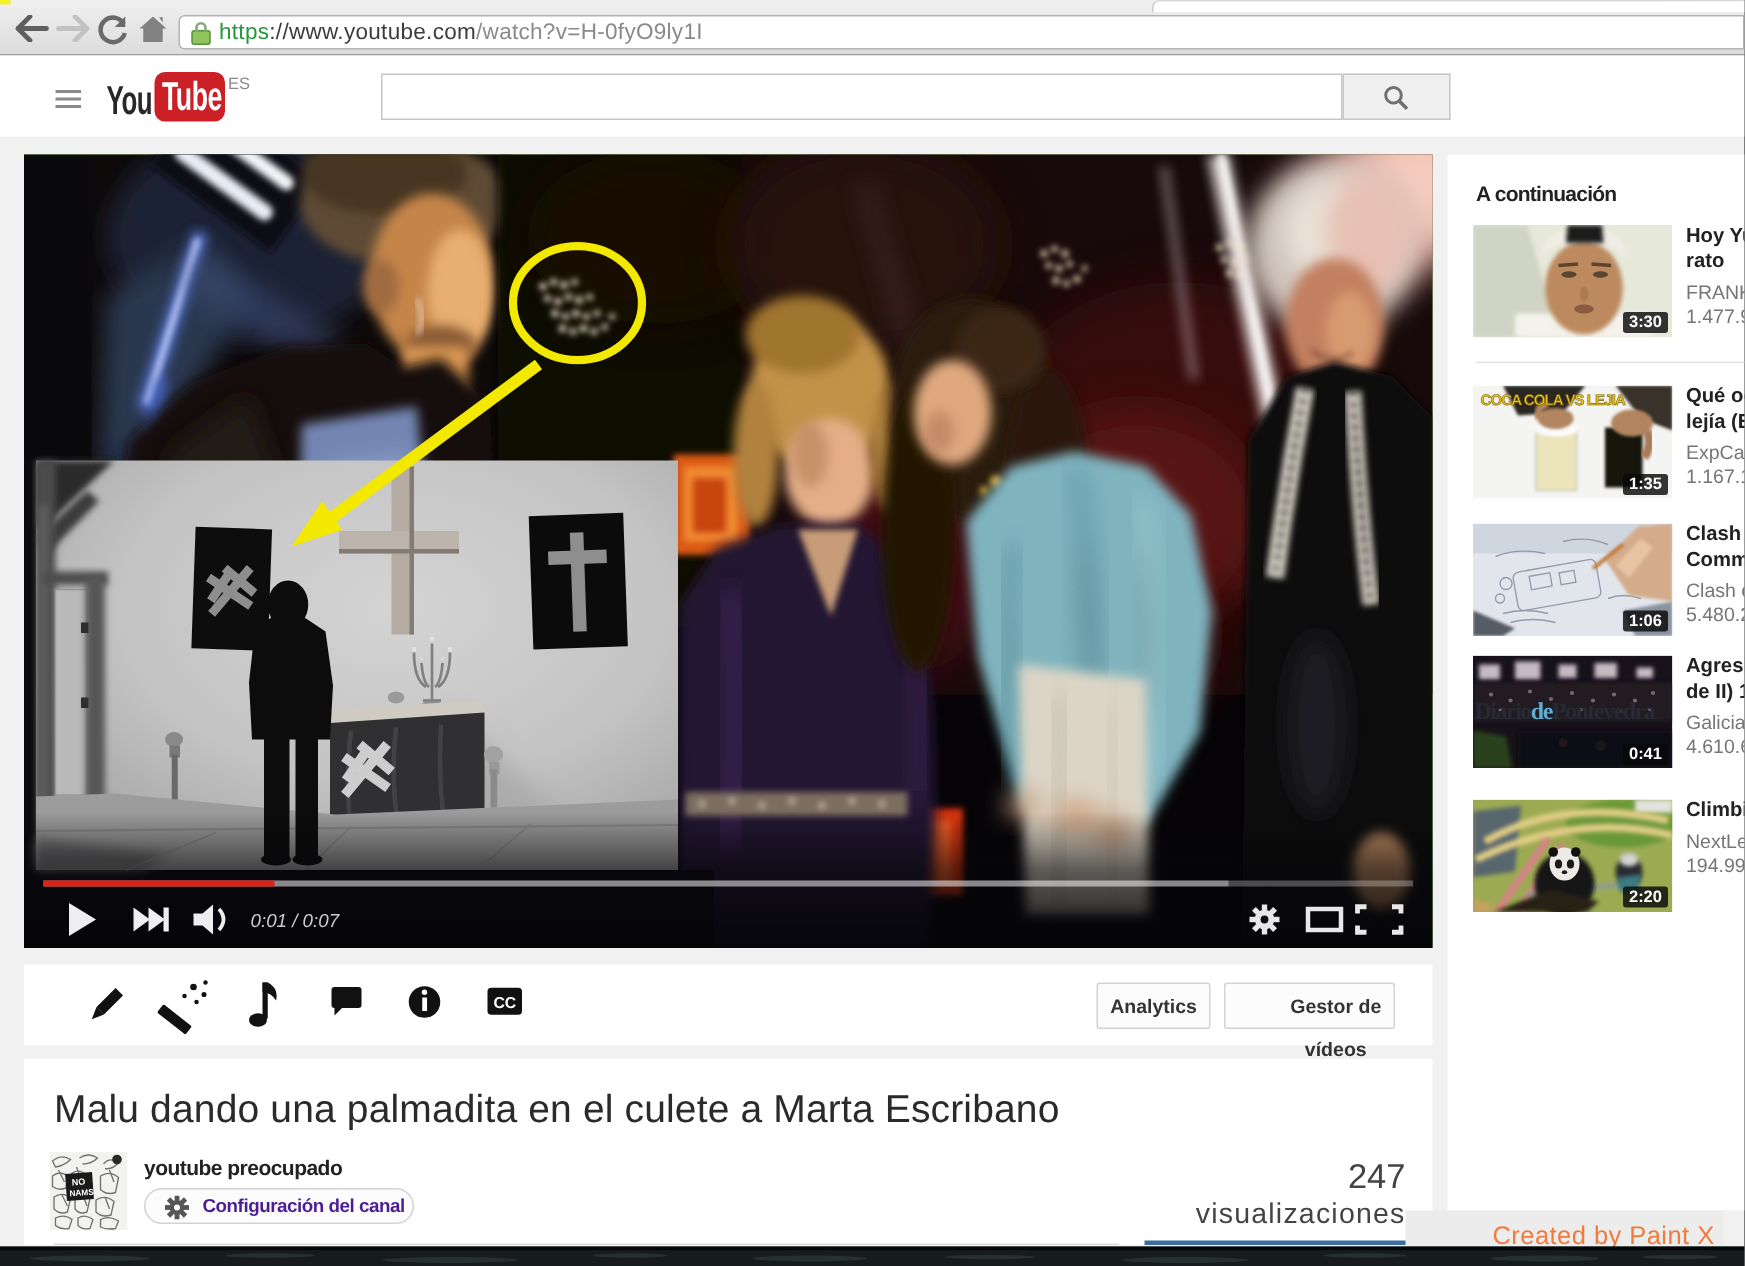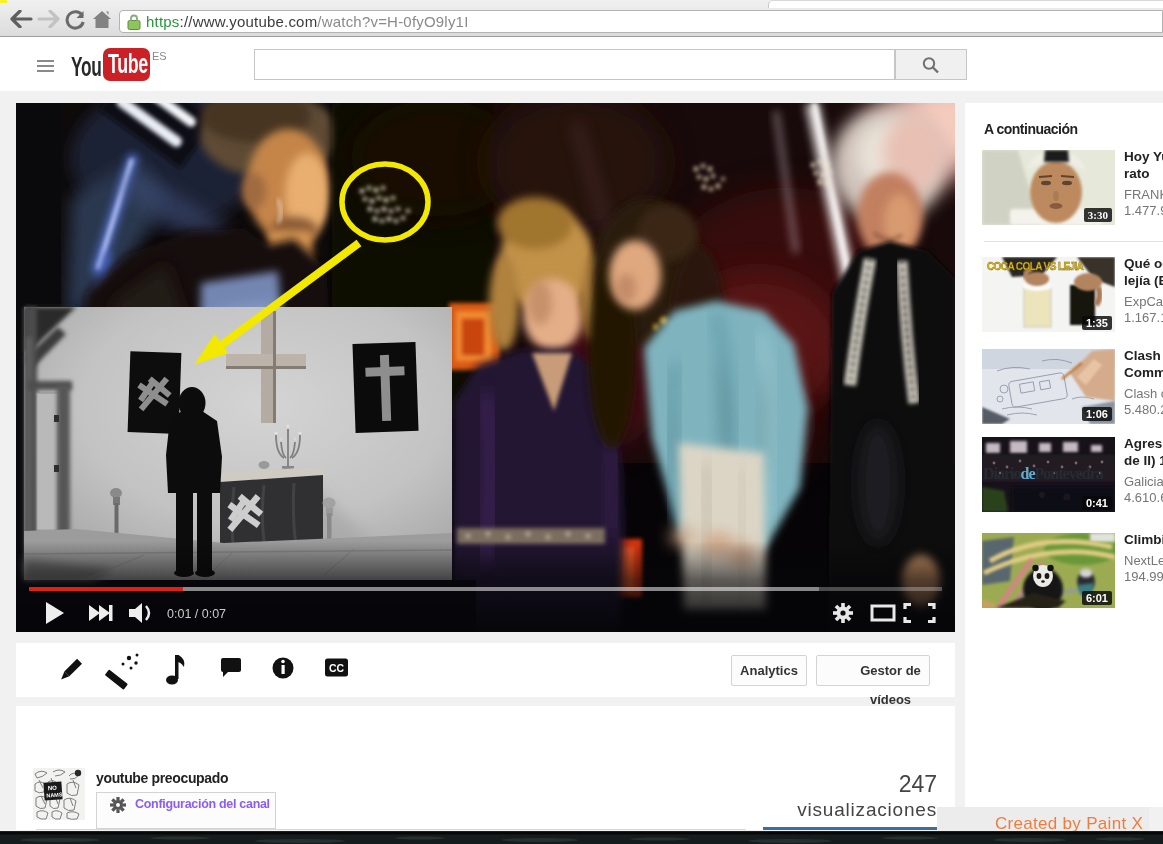--- a/index.html
+++ b/index.html
@@ -20,32 +20,32 @@
   
   #ythead { left:0; top:37px; width:1163px; height:54px; background:#fff; }
   #burger span { display:block; width:17px; height:2px; background:#8a8a8a; margin-bottom:3px; }
   #logoYou { left:71px; top:52px; font-size:27px; font-weight:bold; color:#282828; letter-spacing:-0.5px; transform:scaleX(0.64); transform-origin:left; }
   #logoTube { left:103px; top:48px; width:47px; height:33px; background:#cc2027; border-radius:7px; overflow:hidden; }
   #logoES { left:152px; top:50px; font-size:11px; color:#8a8a8a; }
   #searchbox { left:254px; top:49px; width:641px; height:31px; background:#fff; border:1px solid #c6c6c6; }
   #searchbtn { left:895px; top:49px; width:72px; height:31px; background:#f0f0f0; border:1px solid #c6c6c6; }
 
   
-  #video { left:16px; top:103px; width:939px; height:529px; background:#4d7c0f; }
+  #video { left:16px; top:103px; width:939px; height:529px; background:#4d7c0f;font-style:italic; }
 
   
   #vtoolbar { left:16px; top:643px; width:939px; height:54px; background:#fff; }
   .ytbtn { position:absolute; background:#fcfcfc; border:1px solid #d3d3d3; border-radius:2px; font-size:13px; font-weight:bold; color:#333; text-align:center; }
 
   
   #info { left:16px; top:706px; width:939px; height:124px; background:#fff; }
   #vtitle { left:20px; top:18px; font-size:26px; color:#2a2a2a; letter-spacing:0.1px; }
   #avatar { left:17px; top:62px; width:52px; height:52px; background:#fdfdfd; }
   #chname { left:80px; top:64px; font-size:14px; font-weight:bold; color:#222; letter-spacing:-0.35px; }
-  #cfgbtn { left:80px; top:86px; width:180px; height:37px; background:#fcfcfc; border:1px solid #d3d3d3; border-radius:0; font-size:12.5px; font-weight:bold; color:#8b5cf6; line-height:23px; white-space:nowrap; letter-spacing:-0.3px; overflow:hidden; }
+  #cfgbtn { left:80px; top:86px; width:180px; height:24px; background:#fcfcfc; border:1px solid #d3d3d3; border-radius:12px; font-size:12.5px; font-weight:bold; color:#4c1d95; line-height:23px; white-space:nowrap; letter-spacing:-0.3px; overflow:hidden; }
   #views247 { right:18px; top:65px; font-size:23px; color:#444; }
   #viewslbl { right:18px; top:93px; font-size:19px; color:#444; letter-spacing:0.8px; }
   #bluebar { left:747px; top:121px; width:175px; height:3px; background:#3a6e9e; }
 
   
   #sidebar { left:965px; top:103px; width:198px; height:704px; background:#fff; }
   #acont { left:19px; top:18px; font-size:14px; font-weight:bold; color:#222; letter-spacing:-0.5px; }
   #sep1 { left:19px; top:138px; width:179px; border-top:1px solid #e2e2e2; }
   .sitem { position:absolute; left:17px; width:181px; }
   .thumb { position:absolute; left:0; top:0; width:133px; height:75px; overflow:hidden; }
@@ -471,20 +471,21 @@
   <g>
     <rect x="309" y="15.5" width="23" height="18" rx="2.5" fill="#111"></rect>
     <text x="313" y="29" font-family="Liberation Sans, sans-serif" font-size="10.5" font-weight="bold" fill="#fff">CC</text>
   </g>
 </svg>
 </div>
 <div class="abs ytbtn" style="left:731px; top:655px; width:76px; height:31px; line-height:29px;">Analytics</div>
 <div class="abs ytbtn" style="left:816px; top:655px; width:114px; height:31px; line-height:29px;padding-left:35px;">Gestor de vídeos</div>
 
 <div class="abs" id="info">
+  <div class="abs" id="vtitle">Malu dando una palmadita en el culete a Marta Escribano</div>
   <div class="abs" id="avatar">
   <svg width="52" height="52" viewBox="0 0 52 52">
     <rect width="52" height="52" fill="#f2f2f0"></rect>
     <g stroke="#6a6a6a" stroke-width="0.9" fill="none" opacity="0.95">
       <path d="M2 6 Q8 1 14 5 Q10 9 4 10 Z"></path>
       <path d="M20 4 Q26 0 32 4 Q28 8 22 8"></path>
       <path d="M36 8 Q40 3 46 7 Q42 12 37 11"></path>
       <path d="M2 16 Q7 12 12 16 L11 24 Q6 26 2 23 Z"></path>
       <path d="M15 14 Q20 11 24 15 L22 24 Q18 26 15 22 Z"></path>
       <path d="M34 16 Q40 12 46 17 L44 27 Q38 29 34 25 Z"></path>
@@ -547,21 +548,21 @@
       <ellipse cx="74" cy="42" rx="26" ry="31" fill="#bd8a5e" filter="url(#tb1)"></ellipse>
       <path d="M46 20 Q48 2 74 1 Q100 2 103 22 Q90 10 74 10 Q58 10 46 20" fill="#f0ede4" filter="url(#tb1)"></path>
       <polygon points="63,0 86,0 87,12 62,12" fill="#1c1c1c" filter="url(#tb1)"></polygon>
       <ellipse cx="64" cy="33" rx="5" ry="2.2" fill="#5a4530"></ellipse>
       <ellipse cx="85" cy="33" rx="5" ry="2.2" fill="#5a4530"></ellipse>
       <path d="M57 27 L70 26 M79 26 L92 27" stroke="#5c4430" stroke-width="2.2"></path>
       <ellipse cx="74" cy="56" rx="6.5" ry="3" fill="#8a5a40"></ellipse>
       <ellipse cx="74" cy="46" rx="2.8" ry="5" fill="#aa7c54"></ellipse>
     </svg>
     </div>
-      <div class="dur" style="right:51px;font-family:Liberation Serif, serif;">3:30</div>
+      <div class="dur" style="right:51px;">3:30</div>
     <div class="stxt">
         <div class="vt">Hoy Yunke</div>
         <div class="vt" style="margin-top:0;">rato</div>
         <div class="vc">FRANK</div>
         <div class="vv">1.477.912</div>
       </div>
   </div>
 
   <div class="sitem" style="top:154px; height:76px;">
     <div class="thumb" id="th2">
@@ -706,21 +707,21 @@
       <ellipse cx="57" cy="43" rx="2.4" ry="3" fill="#1a1a1a"></ellipse>
       <ellipse cx="65" cy="43" rx="2.4" ry="3" fill="#1a1a1a"></ellipse>
       <ellipse cx="61" cy="48.5" rx="1.8" ry="1.3" fill="#1a1a1a"></ellipse>
       <ellipse cx="104" cy="48" rx="9" ry="10" fill="#2c2c30" filter="url(#tb5)"></ellipse>
       <ellipse cx="104" cy="40" rx="6.5" ry="4.5" fill="#d4d4d0" filter="url(#tb5)"></ellipse>
       <polygon points="96,52 112,50 110,62 98,62" fill="#3a7a80" filter="url(#tb5)"></polygon>
       <polygon points="14,75 52,60 84,68 76,75" fill="#282218" filter="url(#tb5)"></polygon>
       <polygon points="0,66 16,72 10,75 0,75" fill="#c8a060" filter="url(#tb5)"></polygon>
     </svg>
     </div>
-      <div class="dur" style="right:51px;">6:01</div>
+      <div class="dur" style="right:51px;">2:20</div>
     <div class="stxt">
         <div class="vt">Climbing</div>
         <div class="vc">NextLevel</div>
         <div class="vv">194.998</div>
       </div>
   </div>
 </div>
 
 <div class="abs" id="paintx">
     <div id="paintxt">Created by Paint X</div>

